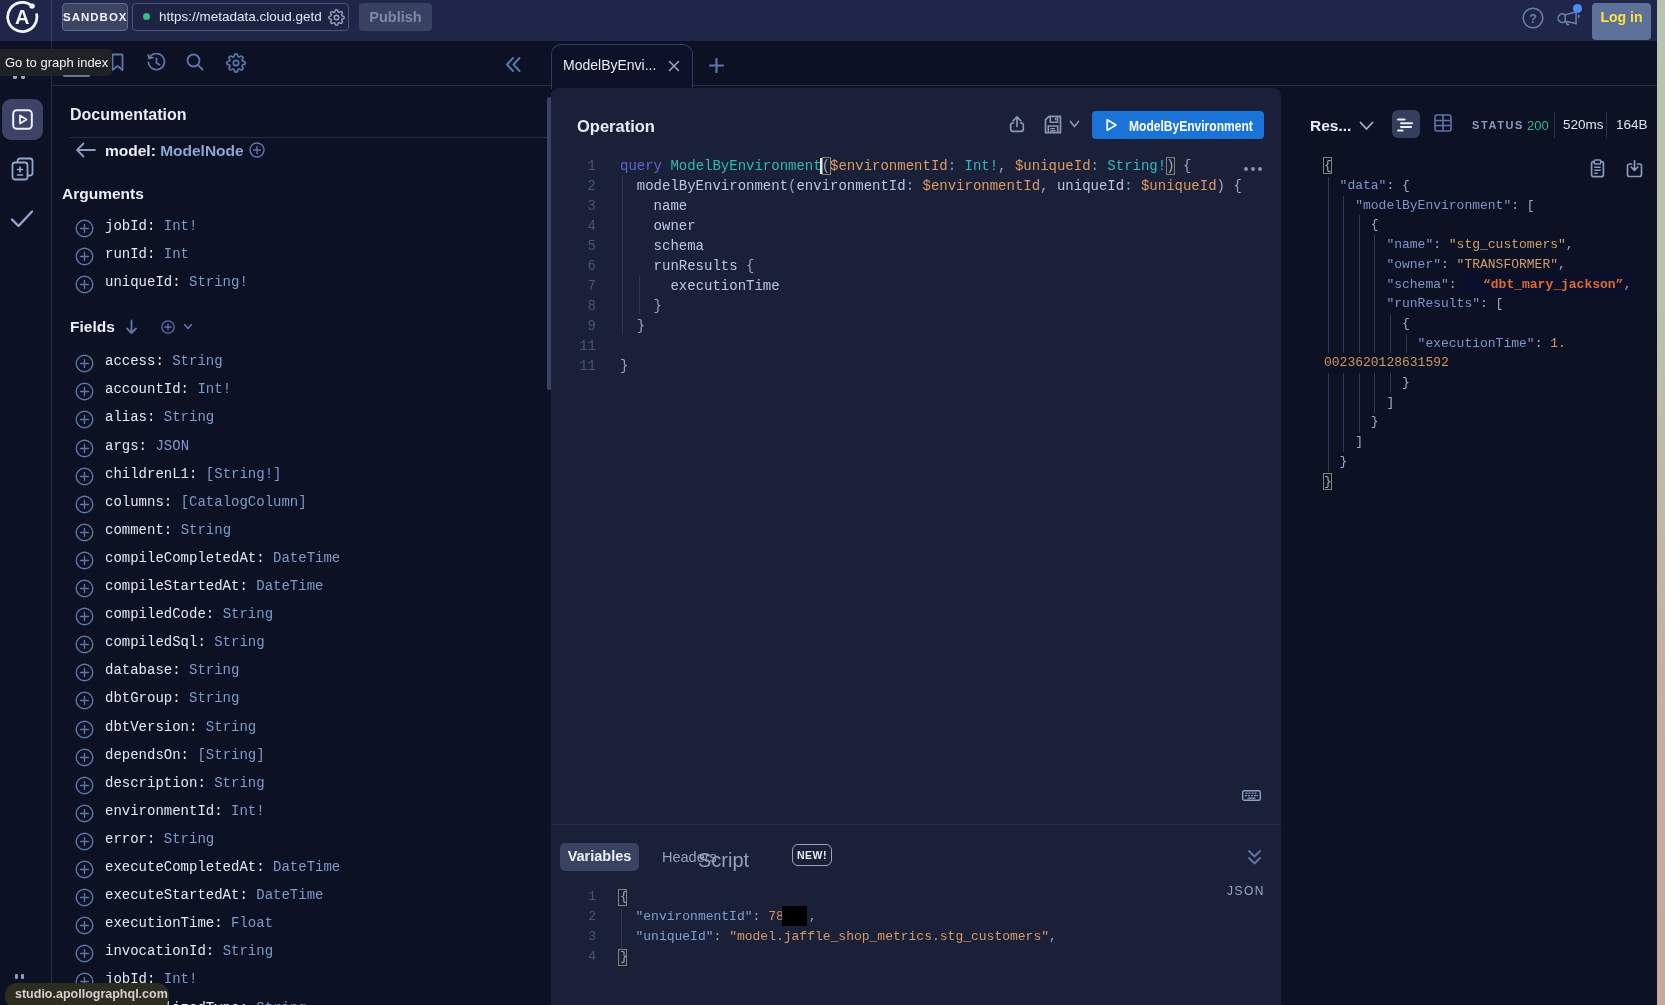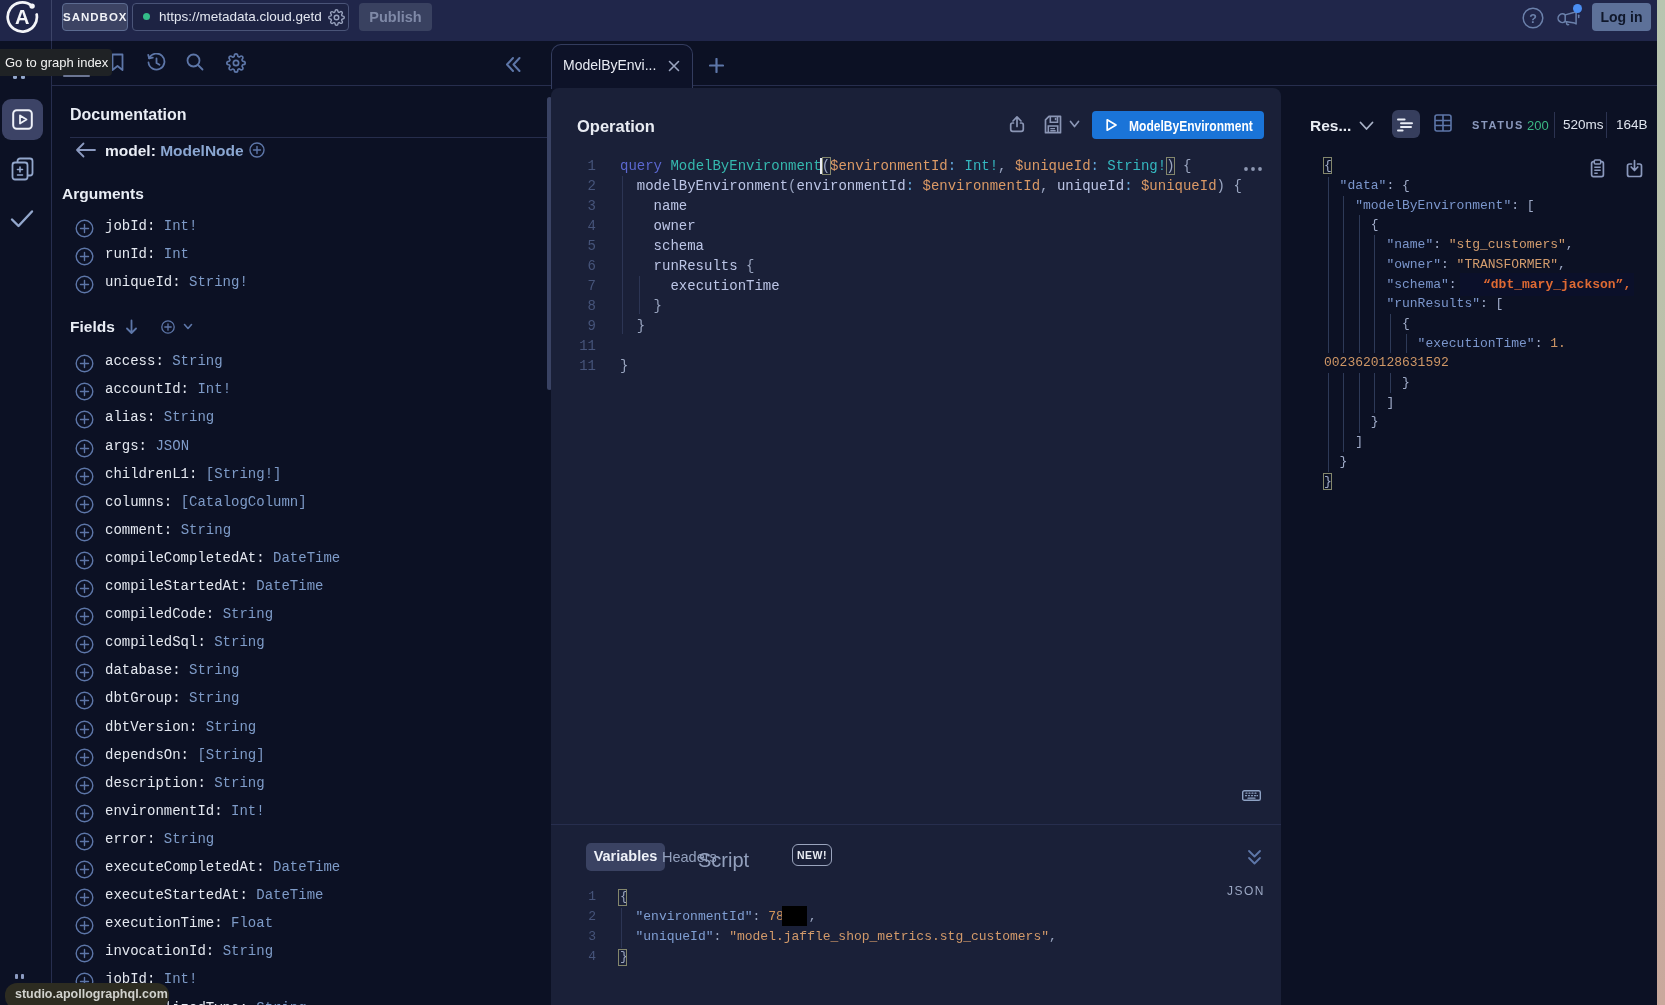--- a/index.html
+++ b/index.html
@@ -37,21 +37,21 @@
   <circle cx="11" cy="11" r="9.8" fill="none" stroke="#6b81ab" stroke-width="1.5"></circle>
   <text x="11" y="15.6" text-anchor="middle" font-size="12.5" font-weight="bold" fill="#6b81ab" font-family="Liberation Sans">?</text>
 </svg>
 <svg class="abs" style="left:1556px;top:5px;" width="26" height="26" viewBox="0 0 26 26">
   <path d="M9.2 9.9 A 4.3 4.3 0 1 0 9.2 16.4" fill="none" stroke="#6b81ab" stroke-width="1.5" stroke-linecap="round"></path>
   <path d="M9.2 9.9 L18.6 7.2 L20.1 6.3 L20.1 18.9 L18.6 18.1 L9.2 16.4 Z" fill="none" stroke="#6b81ab" stroke-width="1.5" stroke-linejoin="round"></path>
   <path d="M10.6 16.7 Q 10.2 20.3 12.6 19.6" fill="none" stroke="#6b81ab" stroke-width="1.5" stroke-linecap="round"></path>
   <path d="M22.7 10.2 L22.7 12.6" stroke="#6b81ab" stroke-width="1.5" stroke-linecap="round"></path>
 </svg>
 <div class="abs" style="left:1573px;top:4px;width:9px;height:9px;border-radius:50%;background:#4a8ef2;"></div>
-<div class="abs" style="left:1592px;top:3px;width:59px;height:28px;background:#5d7199;border-radius:4px;color:#0f172a;font-size:14px;font-weight:bold;line-height:28px;text-align:center;">Log in</div>
+<div class="abs" style="left:1592px;top:3px;width:59px;height:37px;background:#5d7199;border-radius:4px;color:#fde047;font-size:14px;font-weight:bold;line-height:28px;text-align:center;">Log in</div>
 
 <div class="abs" style="left:52px;top:85px;width:1613px;height:1px;background:#272e4e;"></div>
 
 <svg class="abs" style="left:111px;top:53px;" width="13" height="19" viewBox="0 0 13 19">
   <path d="M1.5 1.5 L11.5 1.5 L11.5 17 L6.5 13 L1.5 17 Z" fill="none" stroke="#5d76a8" stroke-width="1.8" stroke-linejoin="round"></path>
 </svg>
 <svg class="abs" style="left:147px;top:53px;" width="19" height="19" viewBox="0 0 19 19">
   <path d="M2.2 5.2 A 8 8 0 1 1 1.5 9.5" fill="none" stroke="#5d76a8" stroke-width="1.8" stroke-linecap="round"></path>
   <path d="M1.2 1.8 L2.2 5.4 L5.8 4.6" fill="none" stroke="#5d76a8" stroke-width="1.8" stroke-linejoin="round" stroke-linecap="round"></path>
   <path d="M9.5 5.5 L9.5 10 L12.5 11.8" fill="none" stroke="#5d76a8" stroke-width="1.8" stroke-linecap="round"></path>
@@ -382,21 +382,21 @@
     <circle cx="10" cy="4" r="1.9" fill="#8d97b2"></circle>
     <circle cx="17" cy="4" r="1.9" fill="#8d97b2"></circle>
 </svg>
 
 <svg class="abs" style="left:1242px;top:790px;" width="19" height="11" viewBox="0 0 19 11">
   <rect x="0.7" y="0.7" width="17.6" height="9.6" rx="1.6" fill="none" stroke="#8ea2c4" stroke-width="1.4"></rect>
   <path d="M4 3.2 L5 3.2 M7 3.2 L8 3.2 M10 3.2 L11 3.2 M13 3.2 L14 3.2 M3.5 5.7 L4.5 5.7 M6.5 5.7 L7.5 5.7 M9.5 5.7 L10.5 5.7 M12.5 5.7 L13.5 5.7 M15 5.7 L15.5 5.7 M6 8.2 L13 8.2" stroke="#8ea2c4" stroke-width="1.2" stroke-linecap="round"></path>
 </svg>
 
 <div class="abs" style="left:551px;top:824px;width:730px;height:1px;background:#272e4e;"></div>
-<div class="abs" style="left:586px;top:843px;width:79px;height:28px;background:#3a4262;border-radius:5px;color:#eef1f8;font-size:14.5px;font-weight:bold;text-align:center;line-height:27px;">Variables</div>
+<div class="abs" style="left:560px;top:843px;width:79px;height:28px;background:#3a4262;border-radius:5px;color:#eef1f8;font-size:14.5px;font-weight:bold;text-align:center;line-height:27px;">Variables</div>
 <div class="abs" style="left:662px;top:849px;color:#93a0bd;font-size:14.5px;">Headers</div>
 <div class="abs" style="left:698px;top:849px;color:#93a0bd;font-size:20px;">Script</div>
 <div class="abs" style="left:792px;top:844px;width:40px;height:22px;border:1px solid #9aa4bd;border-radius:6px;color:#e8ebf2;font-size:10.5px;font-weight:bold;letter-spacing:0.5px;text-align:center;line-height:20px;">NEW!</div>
 <svg class="abs" style="left:1247px;top:849px;" width="15" height="17" viewBox="0 0 15 17">
   <path d="M2 2 L7.5 7.5 L13 2 M2 9 L7.5 14.5 L13 9" fill="none" stroke="#5d76a8" stroke-width="1.8" stroke-linecap="round" stroke-linejoin="round"></path>
 </svg>
 <div class="abs" style="left:1227px;top:884px;color:#9aa6c2;font-size:12px;letter-spacing:1.5px;">JSON</div>
 <div id="varcode">
 <style>
  .vl { position:absolute; white-space:pre; font-family:"Liberation Mono",monospace; font-size:13px; line-height:20px; height:20px; }

